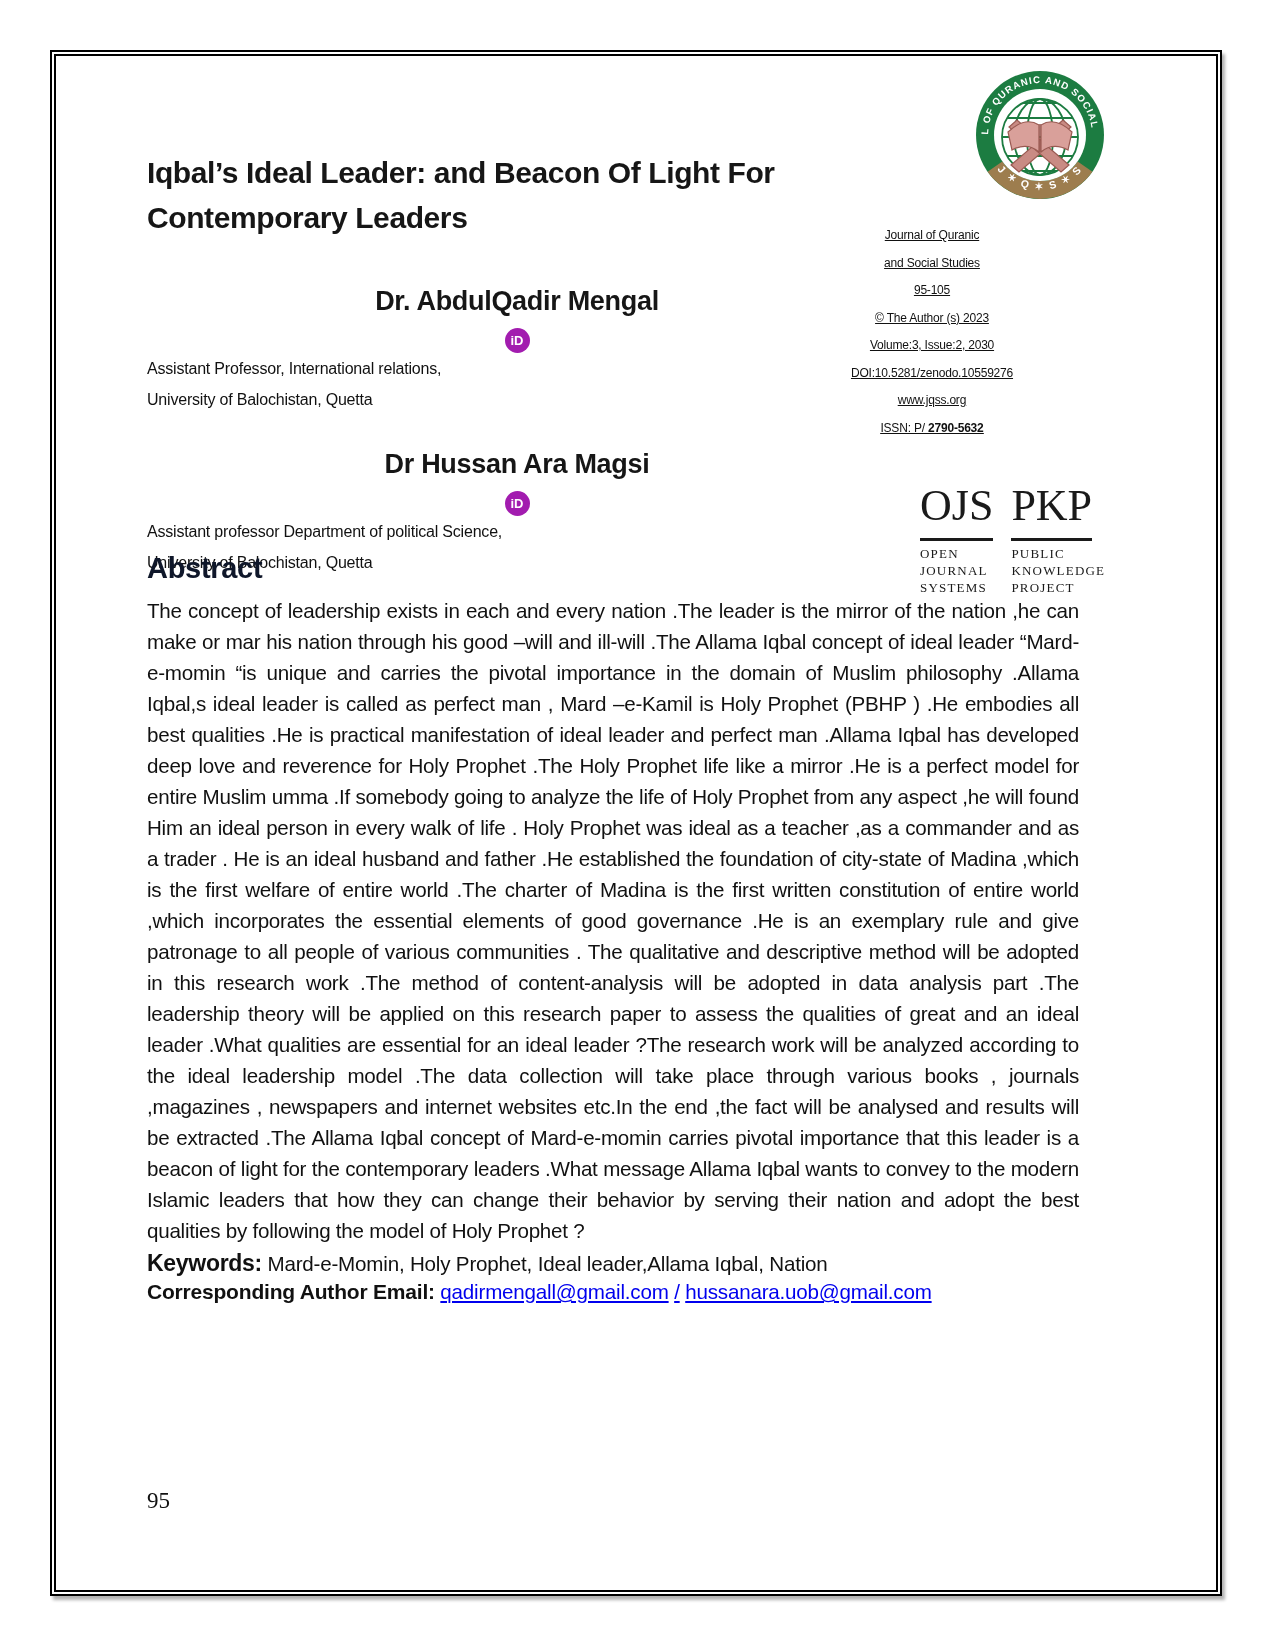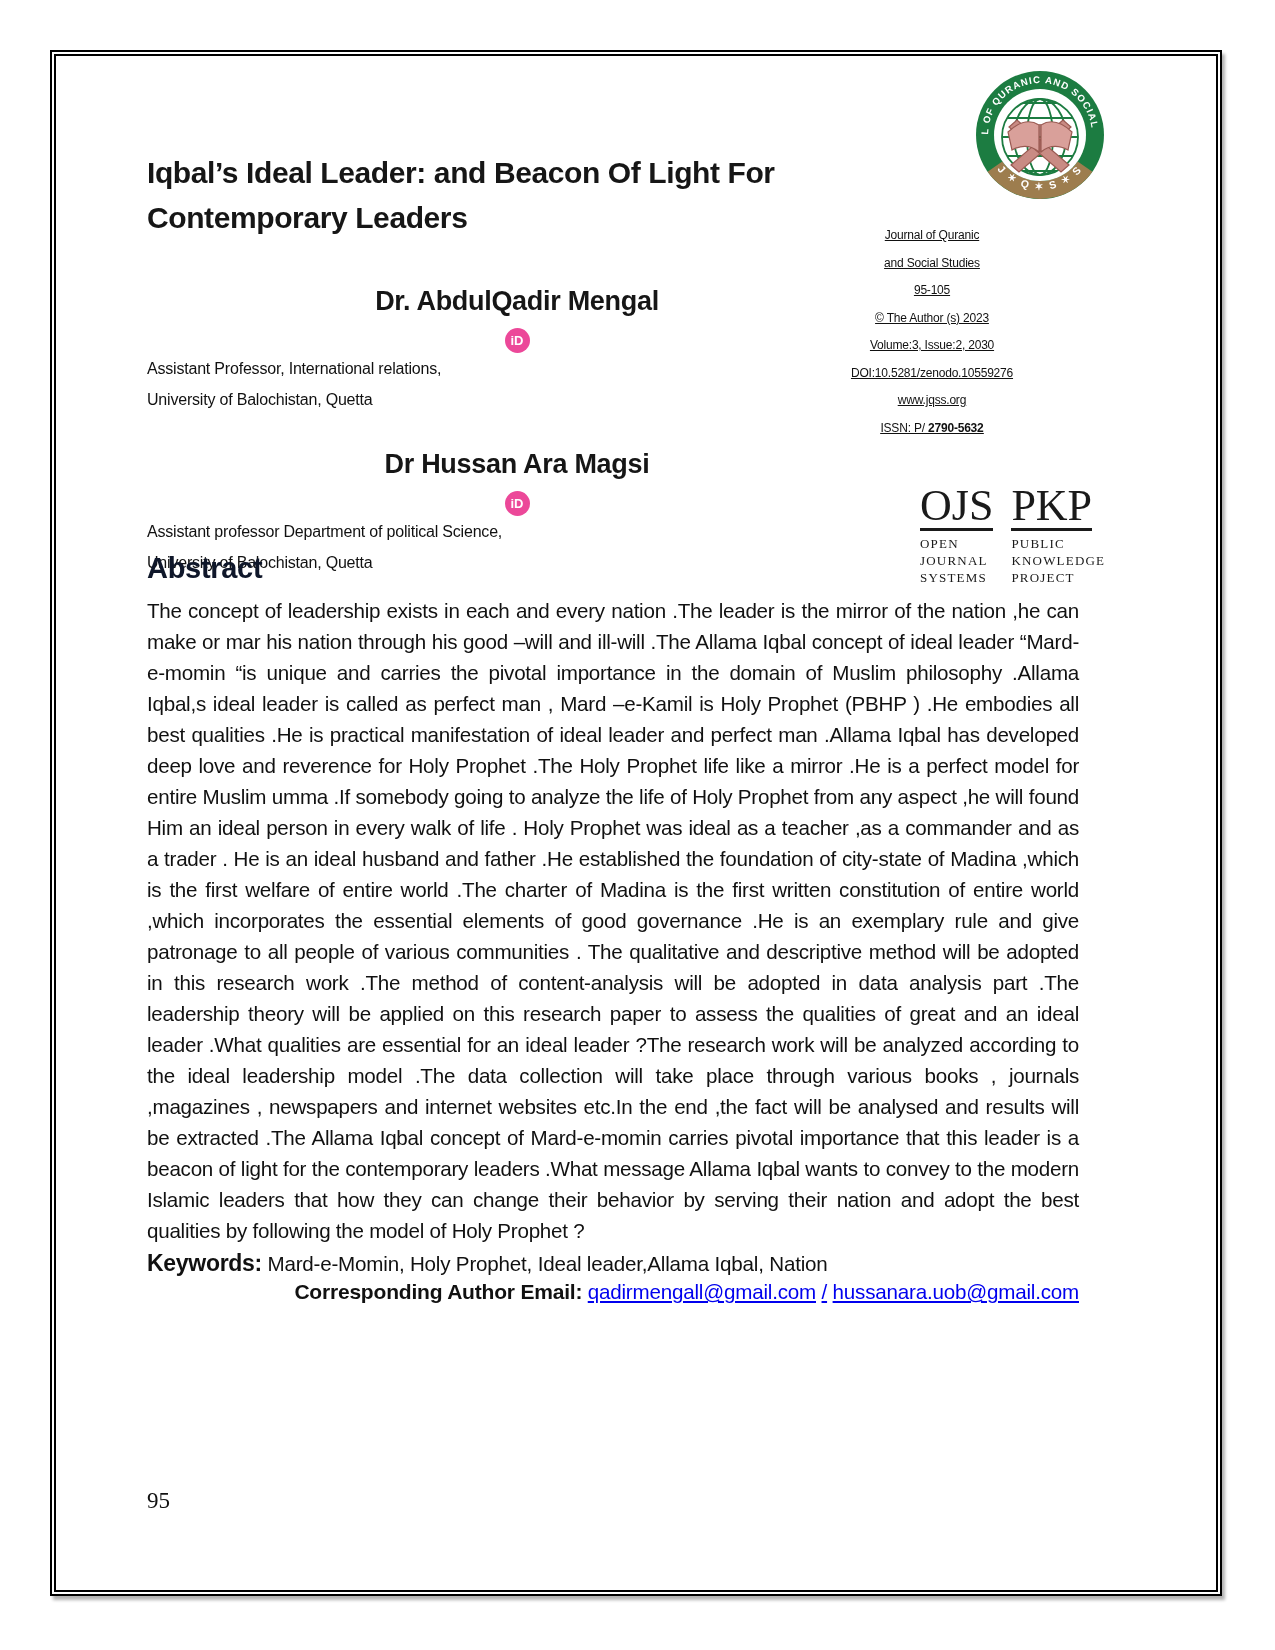--- a/index.html
+++ b/index.html
@@ -4,40 +4,40 @@
 <style>
   html,body{margin:0;padding:0;background:#ffffff;}
   body{width:1275px;height:1650px;position:relative;font-family:"Liberation Sans",sans-serif;color:#111;overflow:hidden;}
   .border-frame{position:absolute;left:50px;top:50px;width:1172px;height:1546px;border:6px double #000;box-sizing:border-box;box-shadow:3px 4px 3px rgba(0,0,0,0.30);}
   
   .header-left{position:absolute;left:147px;top:150px;width:740px;}
   .paper-title{font-size:30px;font-weight:700;line-height:45px;letter-spacing:-0.4px;color:#161616;}
   .author-block{margin-top:0;}
   .author-row{display:flex;align-items:center;gap:10px;flex-direction:column;}
   .author-name{font-size:27px;font-weight:700;letter-spacing:-0.3px;line-height:34px;color:#161616;}
-  .orcid{display:inline-flex;width:25px;height:25px;border-radius:50%;background:#ec4899;color:#fff;font-size:13px;font-weight:700;align-items:center;justify-content:center;font-style:normal;}
+  .orcid{display:inline-flex;width:25px;height:25px;border-radius:50%;background:#a21caf;color:#fff;font-size:13px;font-weight:700;align-items:center;justify-content:center;font-style:normal;}
   .affil{font-size:16px;line-height:31px;letter-spacing:-0.2px;}
   .gap-author{height:32px;}
   .gap-title{height:44px;}
   
   .logo-wrap{position:absolute;left:975px;top:70px;width:130px;height:130px;}
   .right-info{position:absolute;right:153px;top:222px;width:380px;text-align:center;font-size:12px;line-height:27.5px;letter-spacing:-0.2px;text-decoration:underline;}
   .right-info .ul{text-decoration:underline;}
   .right-info .b{font-weight:700;}
   a.plainlink{color:#111;text-decoration:underline;}
   .press-logos{position:absolute;left:920px;top:484px;display:flex;gap:18px;font-family:"Liberation Serif",serif;color:#1a1a1a;}
-  .press .acr{display:inline-block;font-size:44px;line-height:1.0;letter-spacing:0px;border-bottom:3px solid #1a1a1a;padding-bottom:0;}
+  .press .acr{display:inline-block;font-size:44px;line-height:1.0;letter-spacing:0px;border-bottom:3px solid #1a1a1a;padding-bottom:10px;}
   .press .sub{margin-top:5px;font-size:13px;letter-spacing:1.2px;line-height:1.3;}
   
   .content{position:absolute;left:147px;top:552px;width:932px;}
   .abs-head{font-size:29px;font-weight:700;letter-spacing:-0.3px;margin:0 0 10px 0;color:#0f172a;}
   .abs-body{font-size:20.6px;line-height:31px;text-align:justify;letter-spacing:-0.25px;margin:0;}
   .kw-line{margin-top:4px;font-size:20.6px;letter-spacing:-0.2px;}
   .kw-label{font-size:23px;font-weight:700;letter-spacing:-0.3px;}
-  .corr-line{margin-top:3px;font-size:20.6px;letter-spacing:-0.2px;text-align:right;}
+  .corr-line{margin-top:3px;font-size:20.6px;letter-spacing:-0.2px;}
   .corr-label{font-weight:700;font-size:21px;}
   .mailto{color:#0000EE;text-decoration:underline;}
   .page-num{position:absolute;left:147px;top:1488px;font-family:"Liberation Serif",serif;font-size:23px;}
 </style>
 </head>
 <body>
 
 <div class="border-frame"></div>
 
 <div class="logo-wrap">

